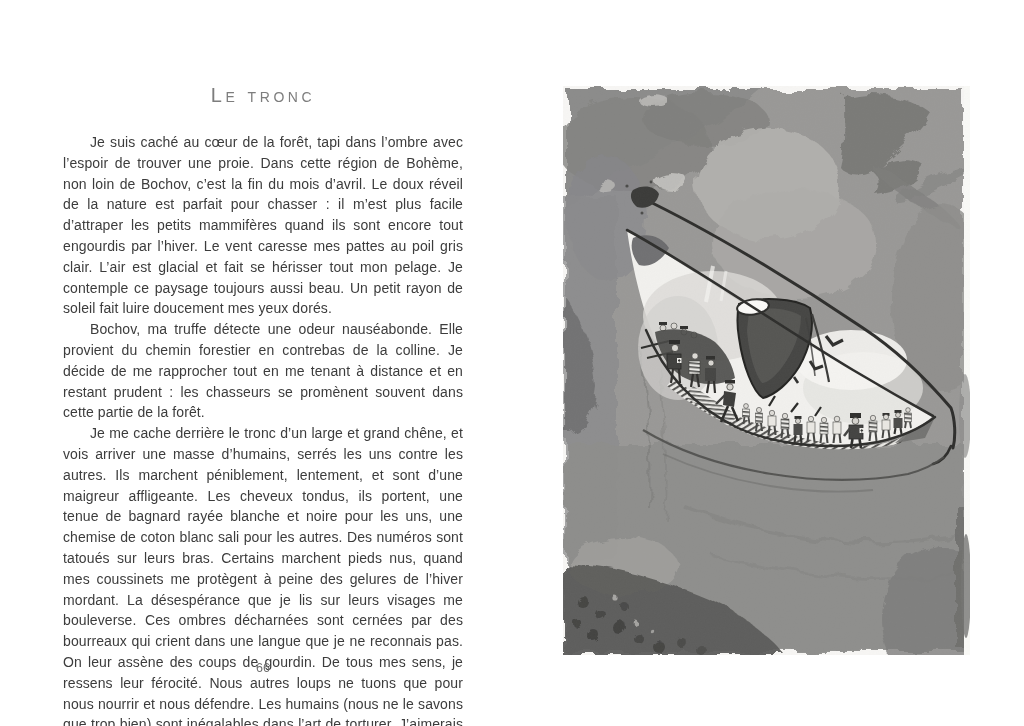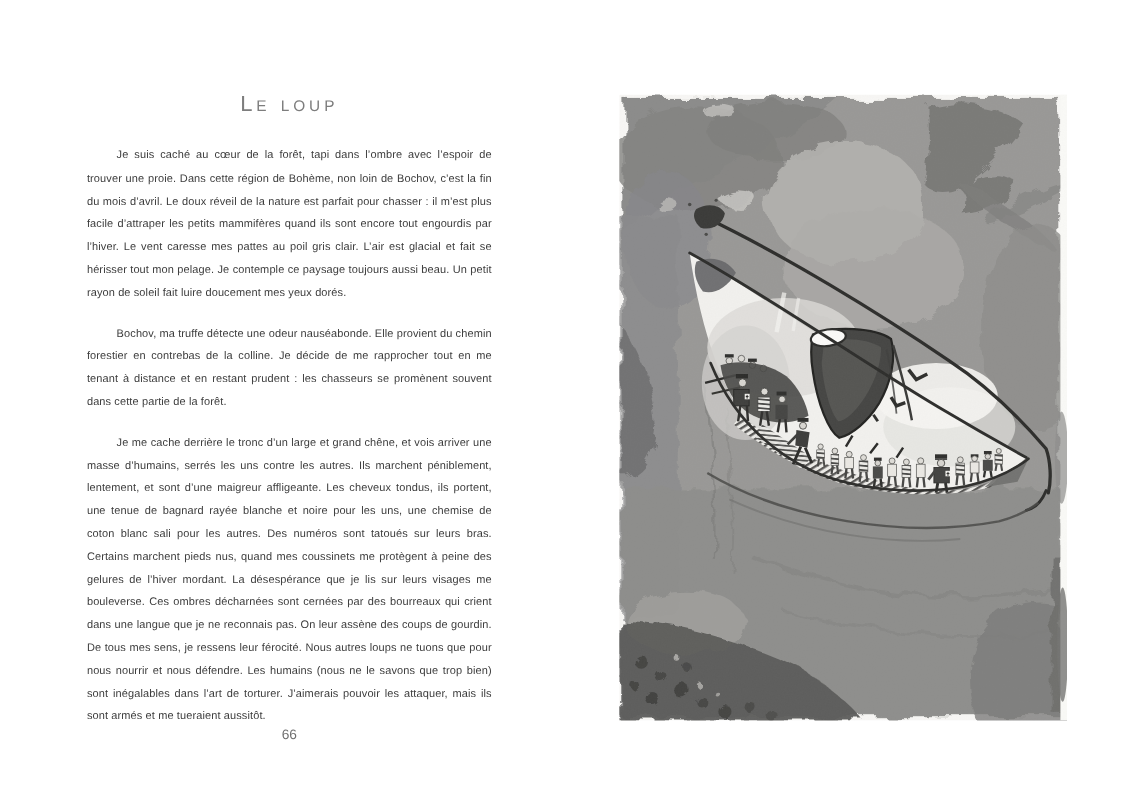--- a/index.html
+++ b/index.html
@@ -19,22 +19,22 @@
   }
   .spread{position:absolute;inset:0;background:var(--paper-white);}
   .text-col{position:absolute;left:63px;top:84px;width:400px;}
   .chapter-title{
     margin:0 0 26px 0;text-align:center;
     font-size:20px;line-height:22px;font-weight:500;
     font-variant:small-caps;letter-spacing:0.18em;
     color:var(--title-gray);
   }
   .body-text p{
-    margin:16px;padding:0;
-    font-size:10px;line-height:20.8px;
+    margin:0;padding:0;
+    font-size:14px;line-height:20.8px;
     text-align:justify;text-indent:27px;
     color:var(--text-ink);
     letter-spacing:0.1px;
   }
   .page-number{
     position:absolute;left:63px;top:661px;width:400px;
     text-align:center;font-size:12.5px;color:var(--folio-gray);
   }
   .illustration{
     position:absolute;left:563px;top:86px;width:407px;height:569px;
@@ -42,21 +42,21 @@
   .illustration svg{display:block;width:100%;height:100%;}
   .ink-stroke{stroke:var(--ink-line);fill:none;stroke-linecap:round;}
   .sclera-fill{fill:var(--sclera);}
 </style>
 </head>
 <body>
 
 <div class="spread">
 
   <div class="text-col">
-    <h1 class="chapter-title">Le loup</h1>
+    <h1 class="chapter-title">Le tronc</h1>
     <div class="body-text">
       <p>Je suis caché au cœur de la forêt, tapi dans l’ombre avec l’espoir de trouver une proie. Dans cette région de Bohème, non loin de Bochov, c’est la fin du mois d’avril. Le doux réveil de la nature est parfait pour chasser : il m’est plus facile d’attraper les petits mammifères quand ils sont encore tout engourdis par l’hiver. Le vent caresse mes pattes au poil gris clair. L’air est glacial et fait se hérisser tout mon pelage. Je contemple ce paysage toujours aussi beau. Un petit rayon de soleil fait luire doucement mes yeux dorés.</p>
       <p>Bochov, ma truffe détecte une odeur nauséabonde. Elle provient du chemin forestier en contrebas de la colline. Je décide de me rapprocher tout en me tenant à distance et en restant prudent : les chasseurs se promènent souvent dans cette partie de la forêt.</p>
       <p>Je me cache derrière le tronc d’un large et grand chêne, et vois arriver une masse d’humains, serrés les uns contre les autres. Ils marchent péniblement, lentement, et sont d’une maigreur affligeante. Les cheveux tondus, ils portent, une tenue de bagnard rayée blanche et noire pour les uns, une chemise de coton blanc sali pour les autres. Des numéros sont tatoués sur leurs bras. Certains marchent pieds nus, quand mes coussinets me protègent à peine des gelures de l’hiver mordant. La désespérance que je lis sur leurs visages me bouleverse. Ces ombres décharnées sont cernées par des bourreaux qui crient dans une langue que je ne reconnais pas. On leur assène des coups de gourdin. De tous mes sens, je ressens leur férocité. Nous autres loups ne tuons que pour nous nourrir et nous défendre. Les humains (nous ne le savons que trop bien) sont inégalables dans l’art de torturer. J’aimerais pouvoir les attaquer, mais ils sont armés et me tueraient aussitôt.</p>
     </div>
   </div>
   <div class="page-number">66</div>
 
   <div class="illustration" role="img" aria-label="Aquarelle en noir et blanc : gros plan sur l’œil d’un loup dans un pelage sombre ; dans l’œil se reflète une colonne de prisonniers décharnés en tenues rayées, encadrés par des gardes armés, avec de petits oiseaux au-dessus d’eux">
     <svg viewBox="0 0 407 569" preserveAspectRatio="none">

